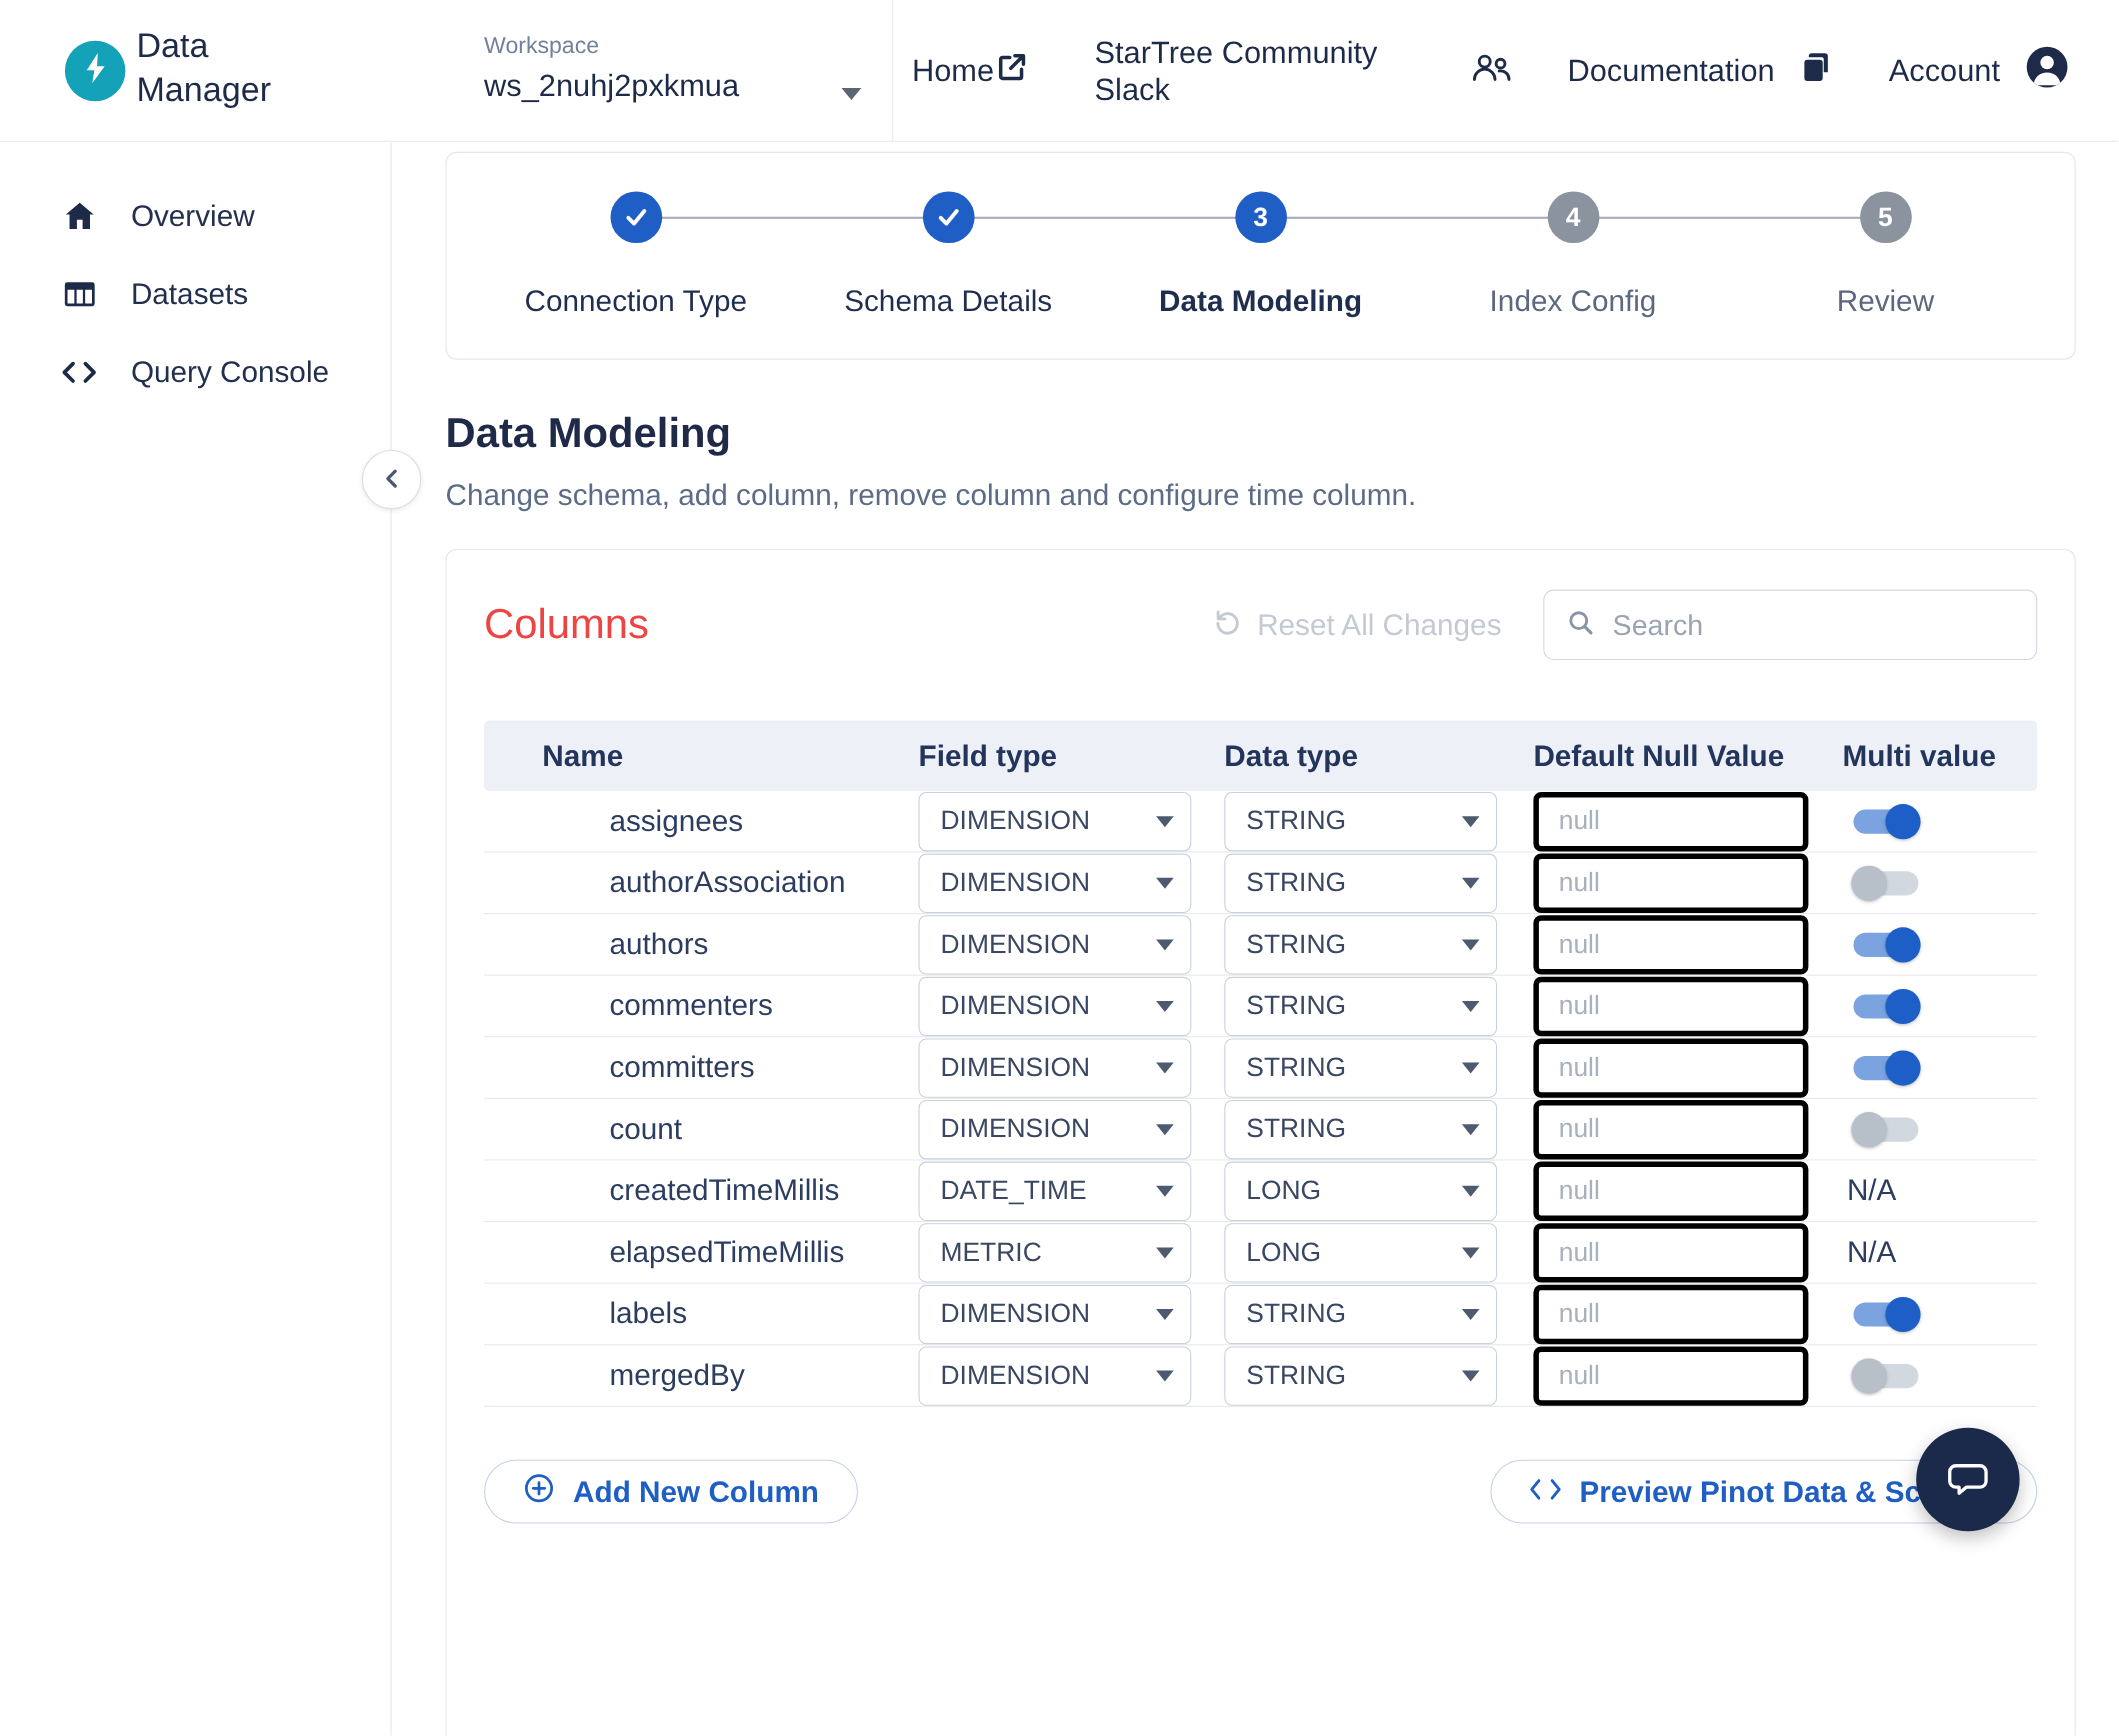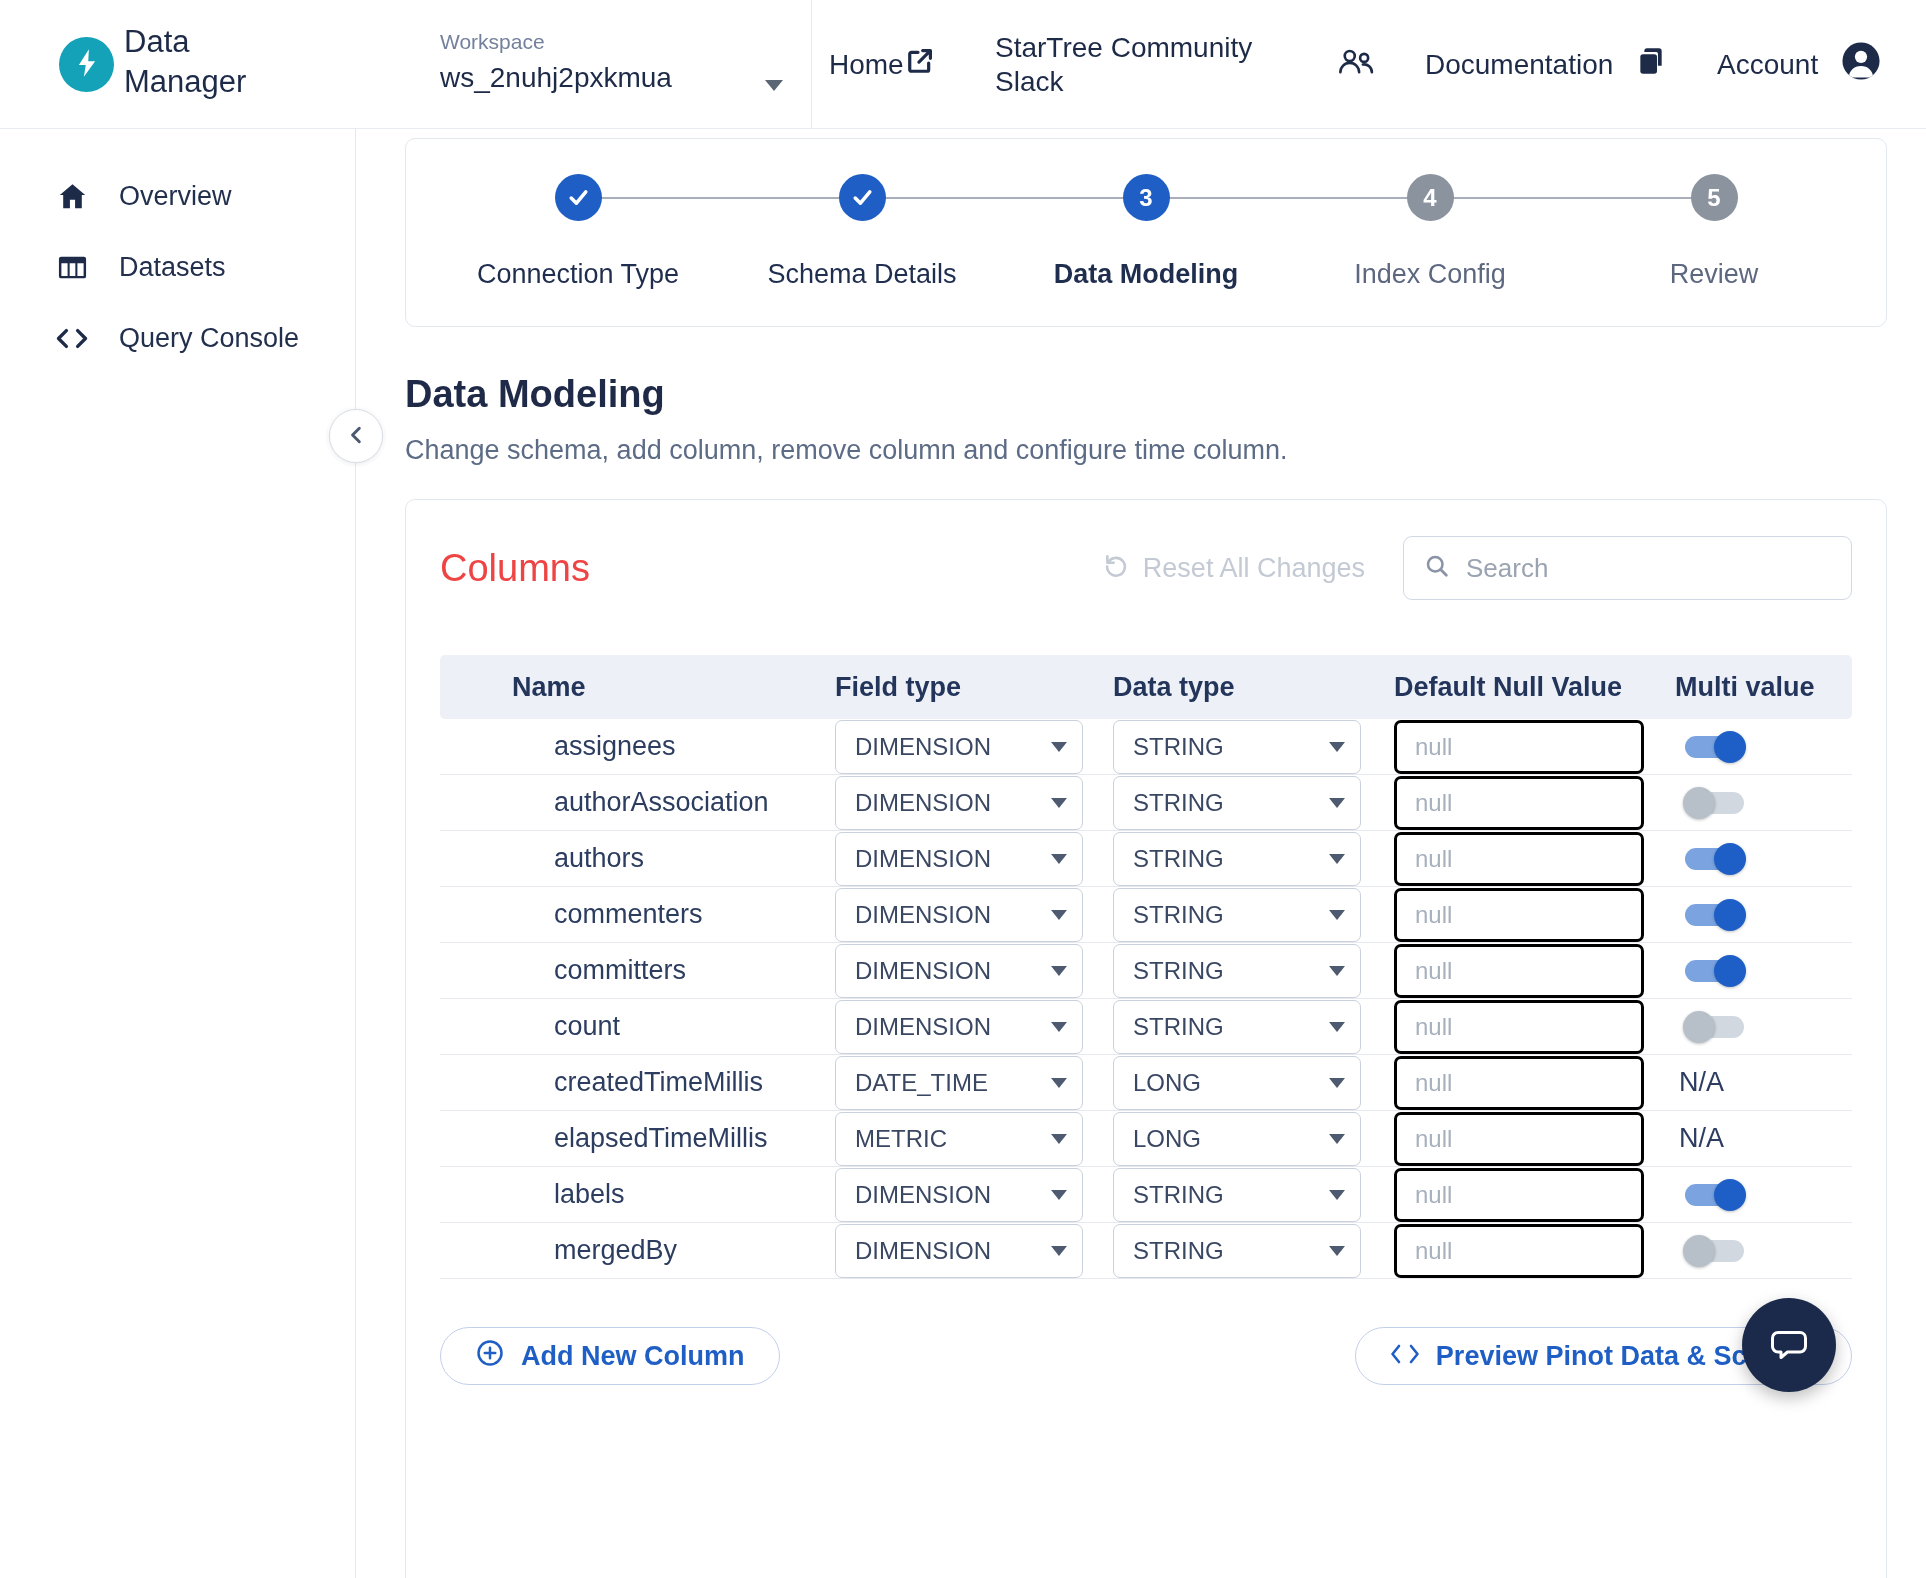--- a/index.html
+++ b/index.html
@@ -58,29 +58,29 @@
   .card-title{font-size:38px;font-weight:400;color:#ef4444}
   .spacer{flex:1}
   .reset{display:flex;align-items:center;gap:13px;color:#c3cad4;font-size:27px;margin-right:38px;cursor:pointer}
   .search{width:449px;height:64px;border:1px solid #d3d9e2;border-radius:9px;background:#fff;
           display:flex;align-items:center;gap:15px;padding:0 19px}
   .search input{border:none;outline:none;font-size:26px;color:#44506b;width:100%;font-family:inherit;background:transparent}
   .search input::placeholder{color:#9aa3b2}
   .gridrow{display:grid;grid-template-columns:395px 278px 281px 281px 179px;align-items:center}
   .thead{margin:55px 34px 0;height:64px;background:var(--table-header-bg,#edf1f7);border-radius:5px;
          font-size:27px;font-weight:700;color:#24355c}
-  .thead>div:first-child{padding-left:72px}
+  .thead>div:first-child{padding-left:53px}
   .tbody{margin:0 34px}
   .trow{height:56px;border-bottom:1px solid #e6e9ef}
   .namecell{padding-left:114px;font-size:27px;color:#2c3d60}
   .select{width:248px;height:54px;border:1px solid #c9d1dc;border-radius:7px;background:#fff;cursor:pointer;
           display:flex;align-items:center;justify-content:space-between;padding:0 15px 0 19px;
           font-size:24px;font-weight:500;color:#3a4763}
   .caret{width:0;height:0;border-left:8px solid transparent;border-right:8px solid transparent;border-top:10px solid #4d5a70}
-  .nullinput{width:250px;height:54px;border:3px solid #000000;border-radius:7px;padding:0 18px;
+  .nullinput{width:250px;height:54px;border:5px solid #000000;border-radius:7px;padding:0 18px;
              font-size:24px;color:#44506b;font-family:inherit;outline:none}
   .nullinput::placeholder{color:#a7b0bd}
   .multicell{padding-left:4px}
   .na{font-size:27px;color:#2c3d60}
   .toggle{width:59px;height:22px;border-radius:11px;position:relative;cursor:pointer;margin-left:6px}
   .toggle.on{background:var(--toggle-on-track,#7aa3e0)}
   .toggle.off{background:var(--toggle-off-track,#d2d8df)}
   .knob{position:absolute;top:-5px;width:32px;height:32px;border-radius:50%;box-shadow:0 1px 3px rgba(0,0,0,.25)}
   .toggle.on .knob{left:29px;background:var(--toggle-on-knob,#1d5fc7)}
   .toggle.off .knob{left:-2px;background:var(--toggle-off-knob,#b7bfc9)}

